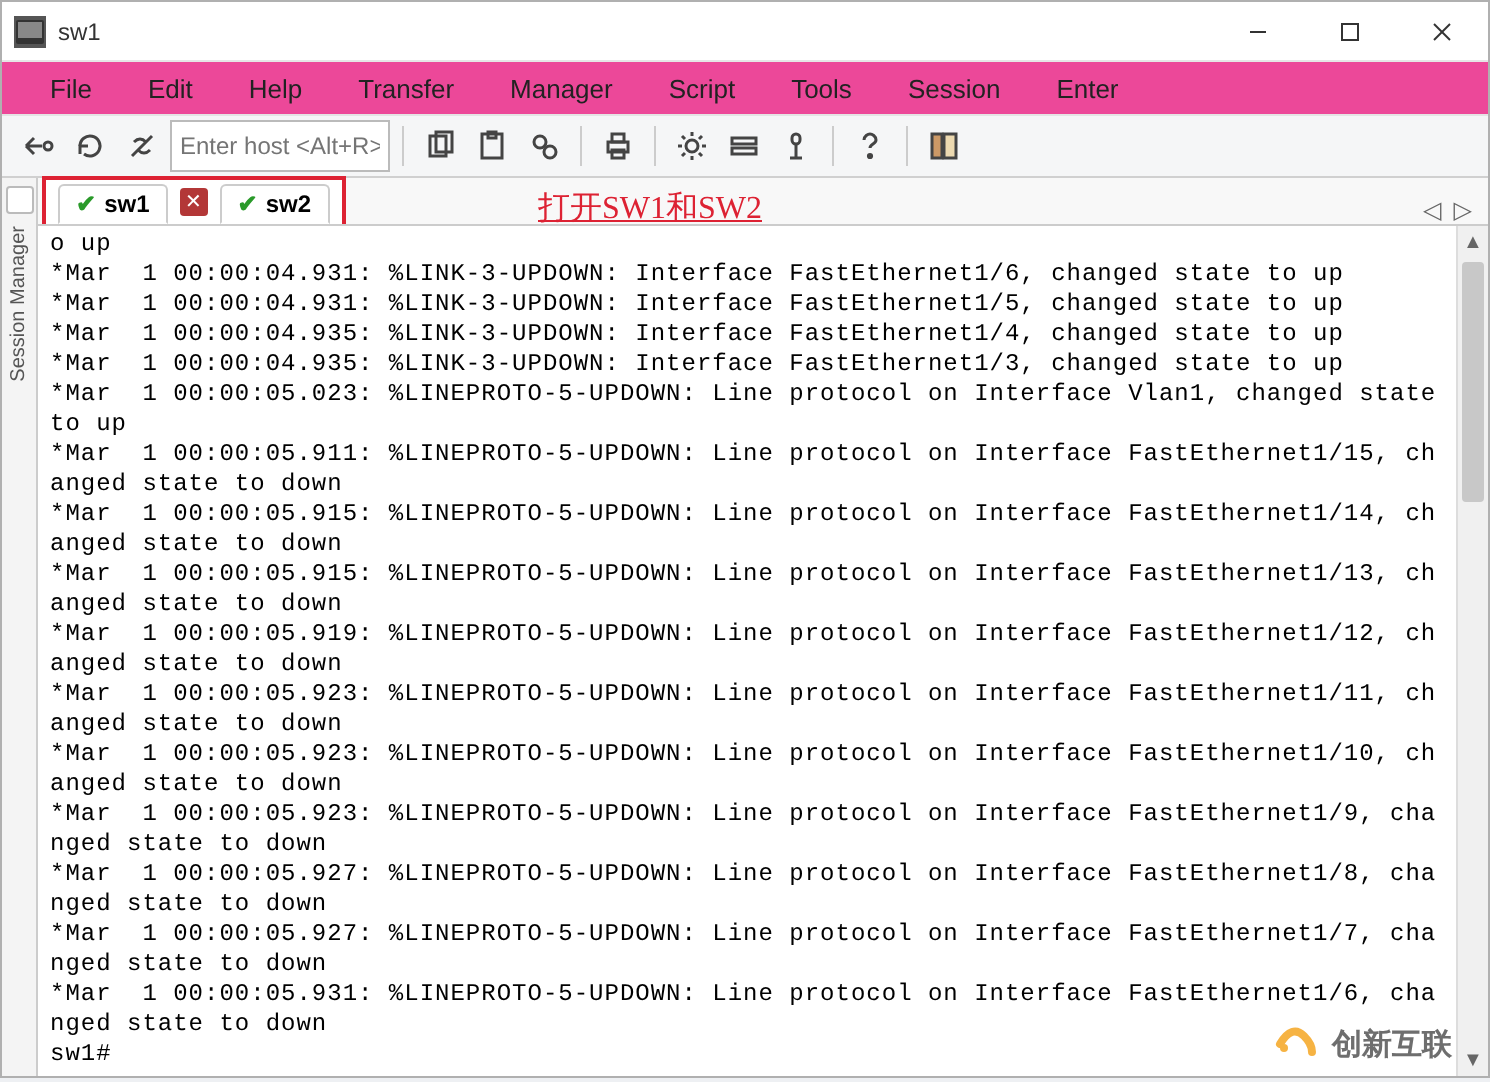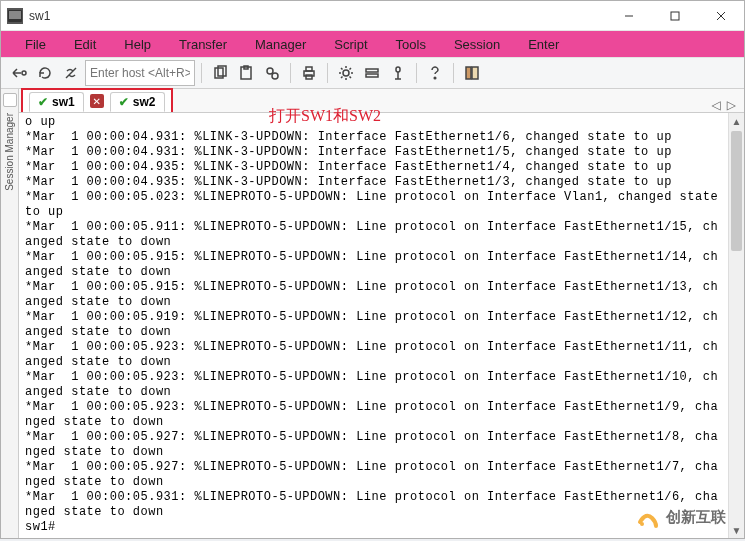--- a/index.html
+++ b/index.html
@@ -22,30 +22,30 @@
   .sidebar { width:18px; background:#f4f4f4; border-right:1px solid #ccc; display:flex; flex-direction:column; align-items:center; padding-top:4px; gap:2px;}
   .side-chip { width:14px; height:14px; border:1px solid #bbb; background:#fff; border-radius:2px;}
   .sidebar-text { writing-mode: vertical-rl; font-size:10px; color:#555; margin-top:4px; transform: rotate(180deg);}
   .content-area { flex:1; display:flex; flex-direction:column; min-width:0;}
   .tabbar-row { position:relative; height:24px; background:#f8f8f8; border-bottom:1px solid #ccc; display:flex; align-items:flex-end; }
   .tab-group { display:flex; align-items:flex-end; height:24px; border:2px solid #d23; border-bottom:none; padding:0 4px; margin-left:2px; background:#fff;}
   .tab { display:flex; align-items:center; gap:4px; padding:2px 8px; margin:2px 2px 0 2px; border:1px solid #ccc; border-bottom:1px solid #fff; background:#fff; font-size:12px; font-weight:bold; border-radius:3px 3px 0 0;}
   .tab .check { color:#2a9a2a; font-weight:bold; }
   .tab.active { background:#fff; }
   .tab-close { width:14px; height:14px; background:#b33737; color:#fff; font-size:10px; display:flex; align-items:center; justify-content:center; border-radius:2px; margin:0 4px; align-self:center;}
-  .annotation { color:#d23; font-size:16px; position:absolute; left:250px; top:17px; font-family: "SimSun", serif;}
+  .annotation { color:#d23; font-size:16px; position:absolute; left:250px; top:5px; font-family: "SimSun", serif; text-decoration: underline;}
   .nav-arrows { margin-left:auto; display:flex; gap:6px; padding-right:8px; color:#666; font-size:12px;}
   .terminal-wrap { flex:1; display:flex; min-height:0;}
   .terminal { flex:1; background:#fff; color:#000; font-family:"Courier New", monospace; font-size:12px; line-height:1.25; padding:2px 6px; overflow:hidden; white-space:pre-wrap; word-break:break-all; letter-spacing:0.5px;}
   .term-scroll { width:16px; background:#f0f0f0; border-left:1px solid #ddd; position:relative;}
   .term-scroll .arrow { position:absolute; left:0; right:0; height:16px; display:flex; align-items:center; justify-content:center; color:#666; font-size:10px;}
   .term-scroll .arrow.up { top:0;}
   .term-scroll .arrow.down { bottom:0;}
   .term-scroll .thumb { position:absolute; left:2px; right:2px; top:18px; height:120px; background:#c8c8c8; border-radius:2px;}
-  .watermark { position:absolute; right:18px; bottom:6px; display:flex; align-items:flex-start; gap:6px; opacity:0.85;}
+  .watermark { position:absolute; right:18px; bottom:6px; display:flex; align-items:flex-end; gap:6px; opacity:0.85;}
   .wm-logo { width:24px; height:24px; }
   .wm-text { font-size:15px; font-weight:bold; color:#555; font-family:"SimHei","Arial";}
 </style>
 </head>
 <body>
 
 <div class="window">
 
   <div class="titlebar">
     <div class="titlebar-left">

